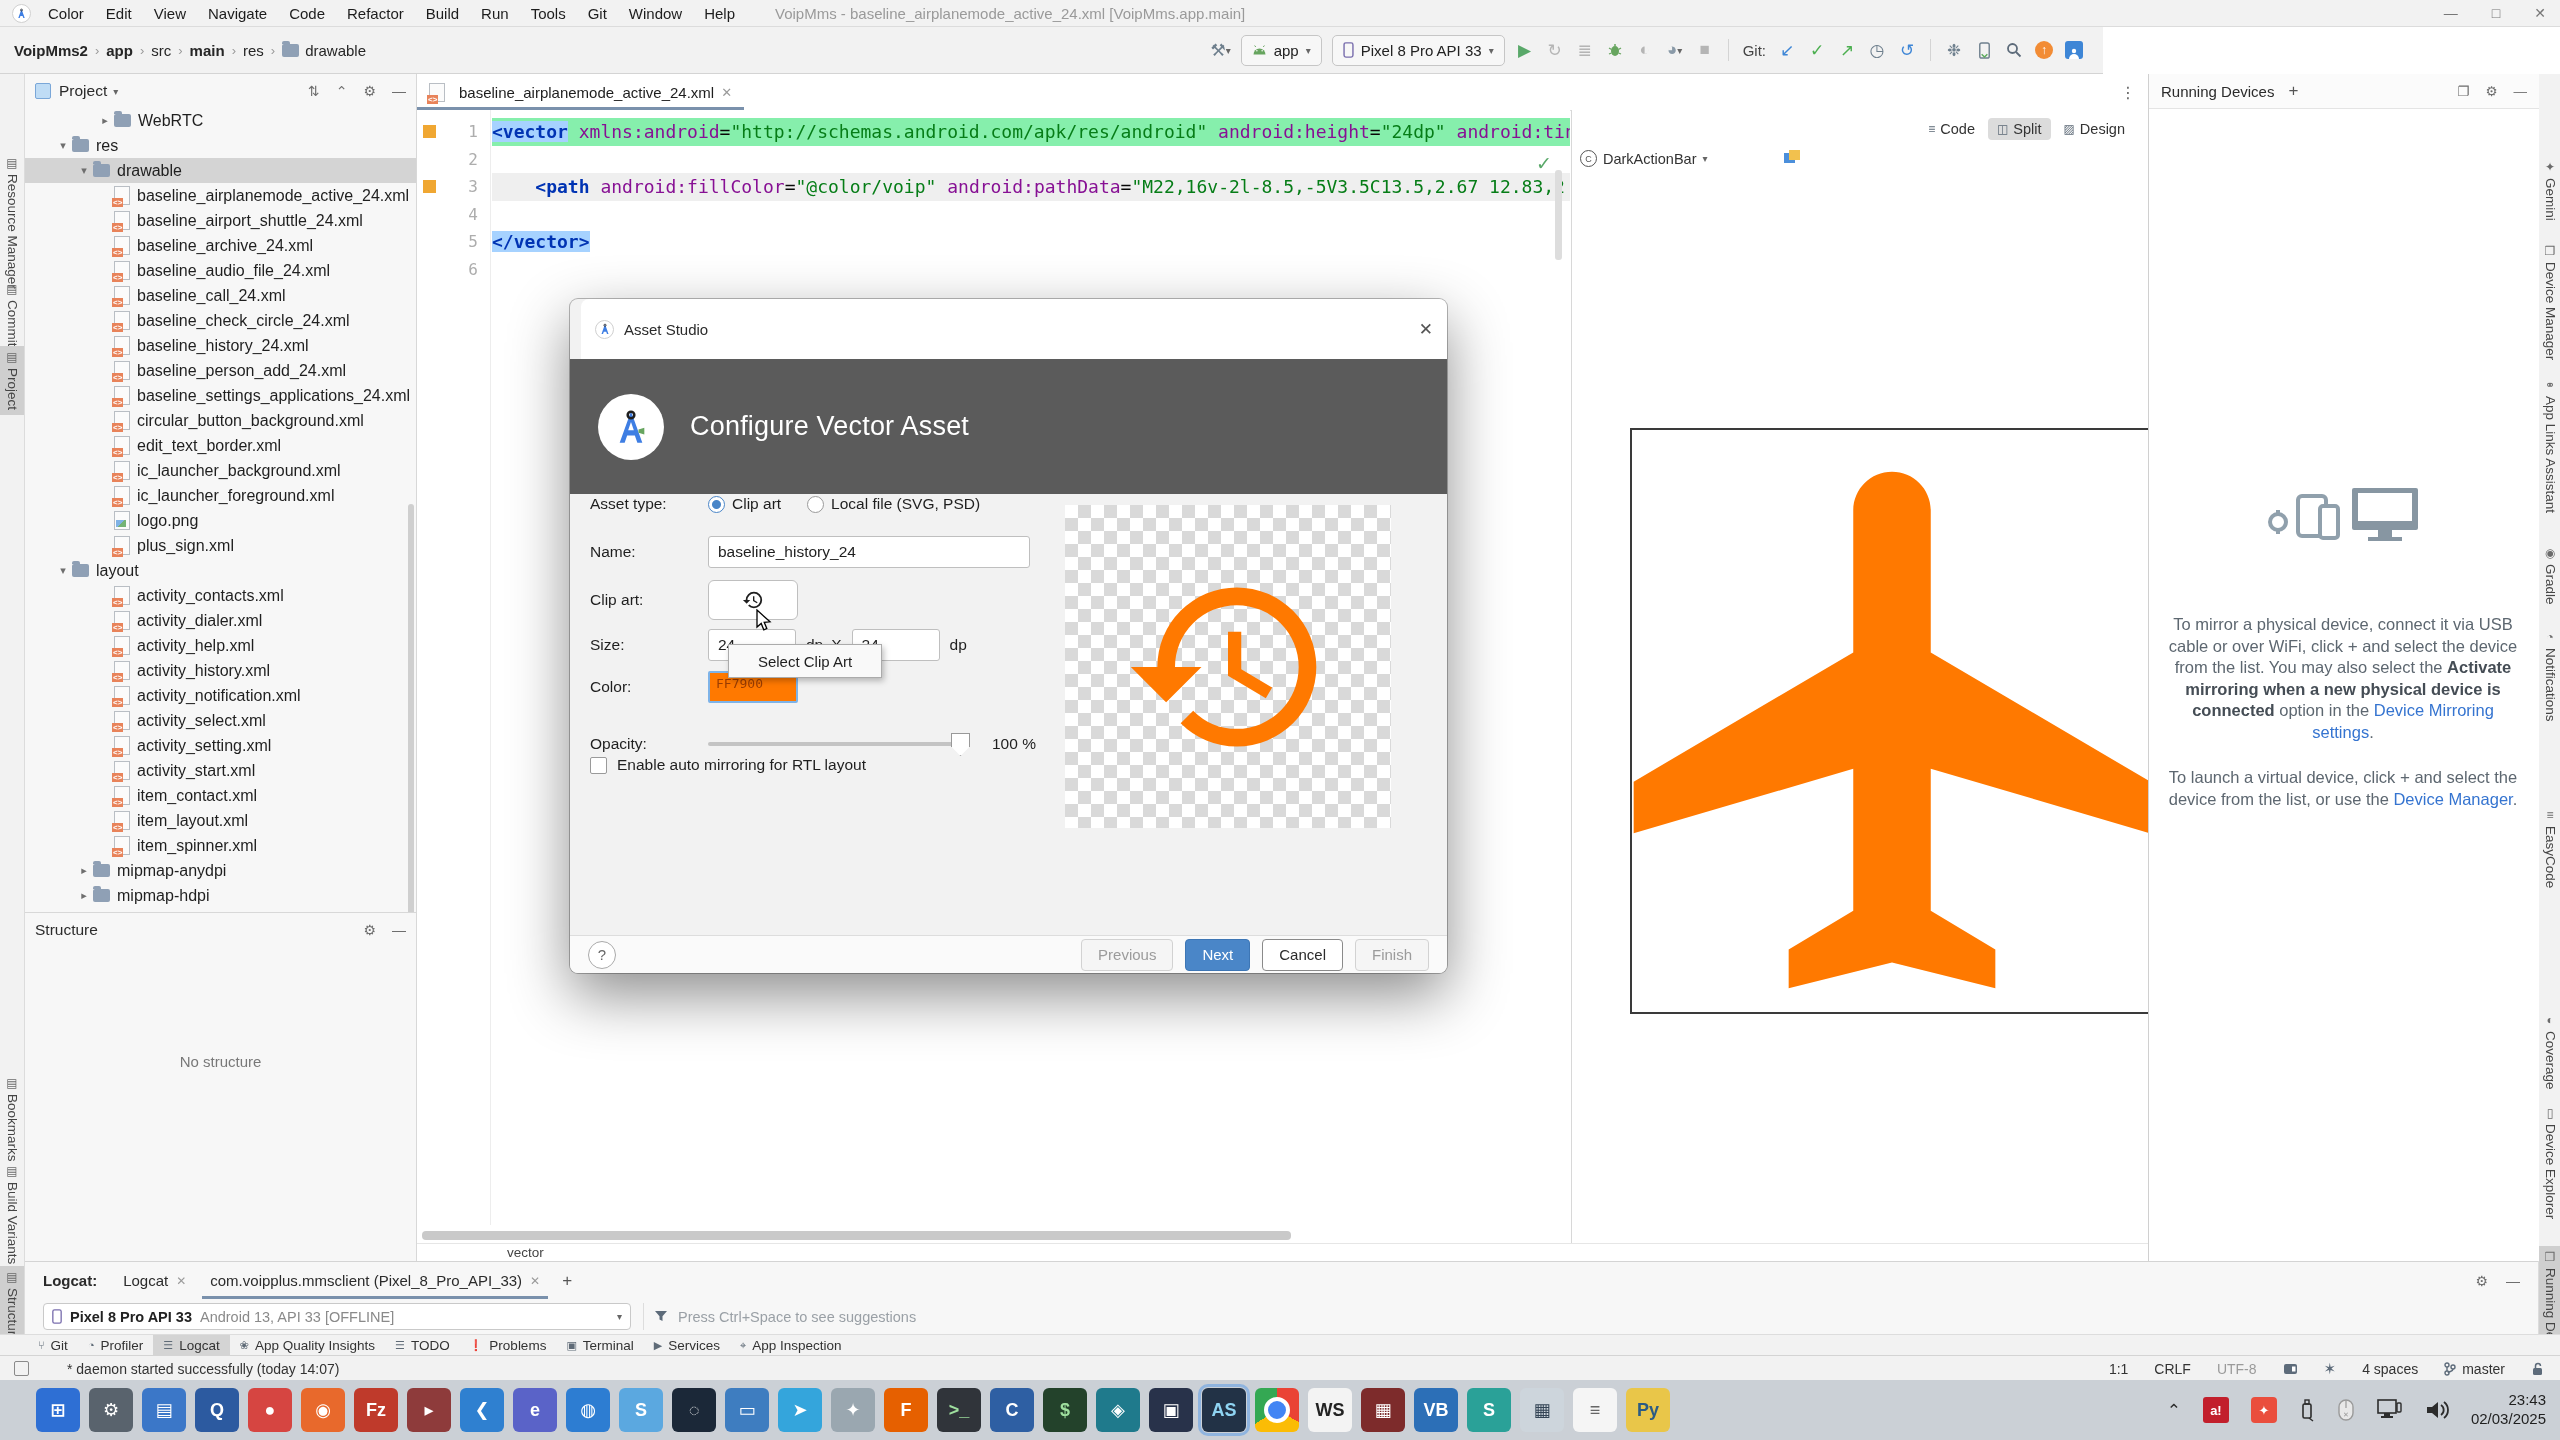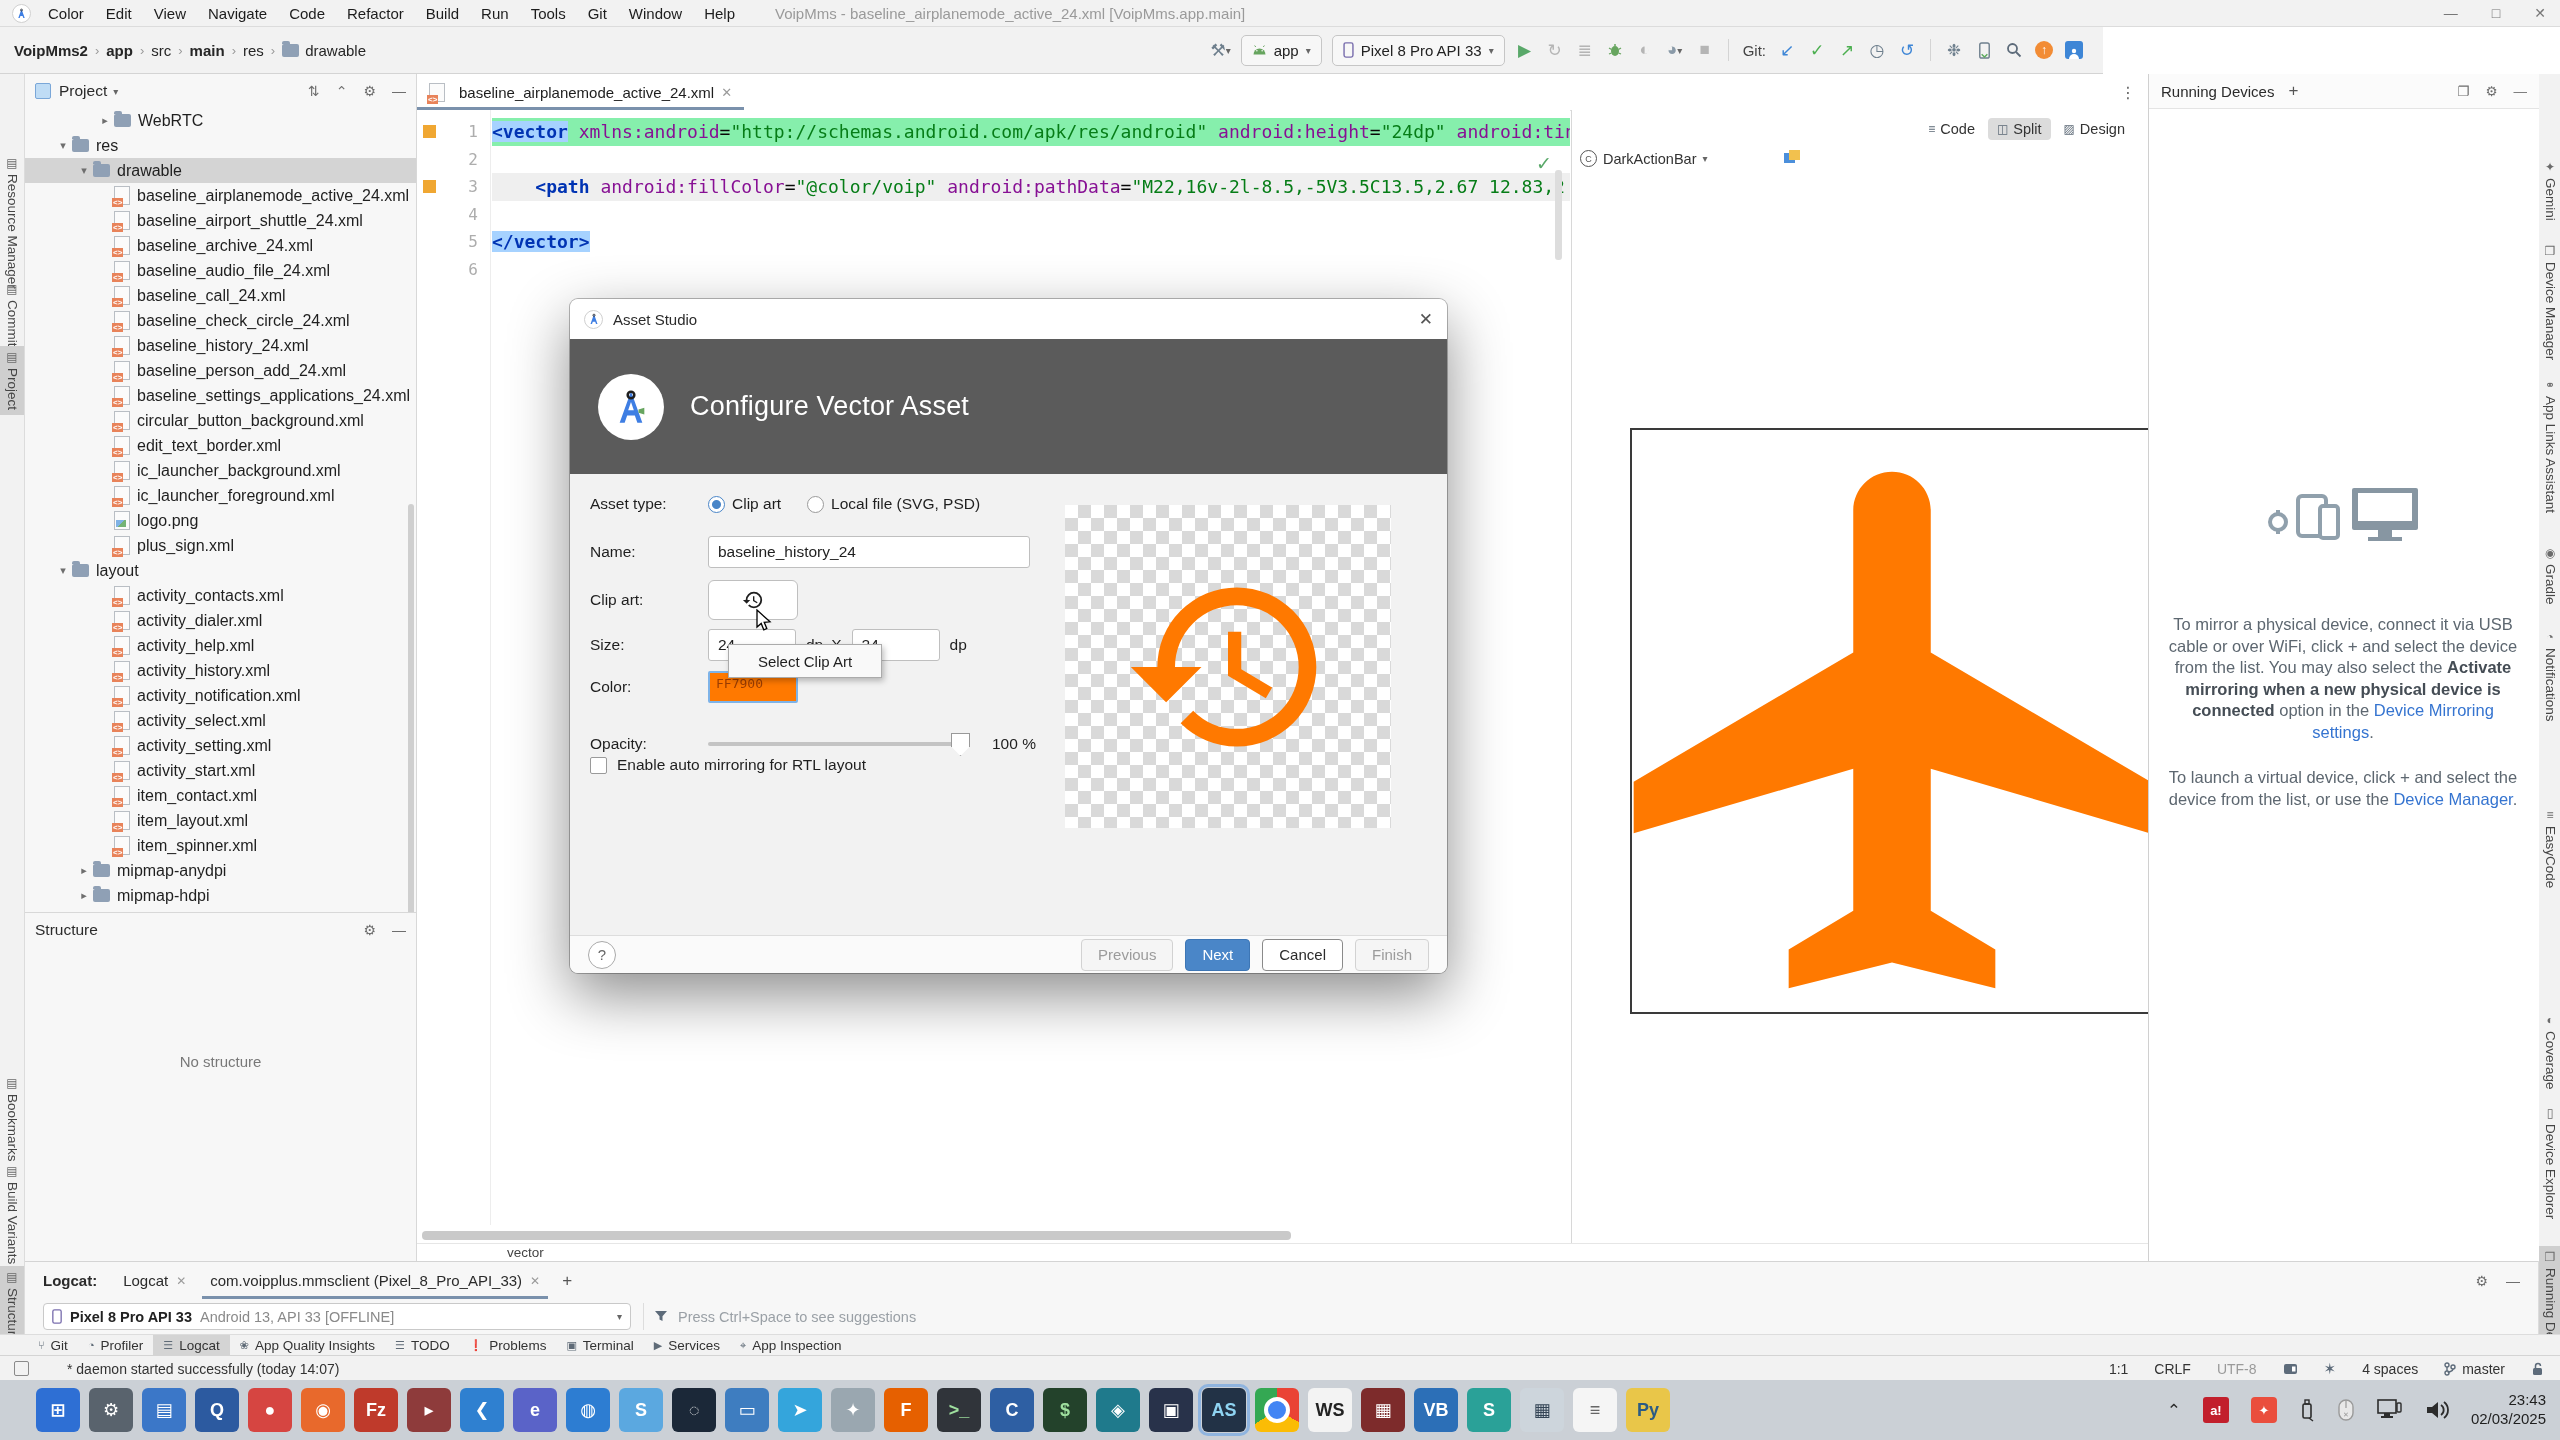--- a/index.html
+++ b/index.html
@@ -142,21 +142,21 @@
         font-size:18px;font-weight:bold;color:#fff;flex:none;}
   .tapp.active{outline:3px solid #8FB4DF;outline-offset:1px;background-color:#31435C;}
   .tapp.chrome{background:conic-gradient(#EA4335 0 33%,#FBBC05 33% 66%,#34A853 66% 100%);position:relative;}
   .tapp.chrome:after{content:"";position:absolute;width:18px;height:18px;border-radius:50%;background:#4285F4;border:4px solid #fff;}
   #tb-tray{margin-left:auto;display:flex;align-items:center;gap:22px;margin-right:14px;color:#2c2c2c;}
   #tb-clock{text-align:right;font-size:15px;line-height:1.25;color:#1f1f1f;}
   .tray-ico{display:inline-flex;}
   
   #dialog{left:570px;top:299px;width:877px;height:674px;background:#F2F2F2;border-radius:8px;
           box-shadow:0 22px 60px rgba(0,0,0,.45), 0 0 0 1px #BBB;z-index:20;overflow:hidden;}
-  #dlg-titlebar{height:36px;background:#FFF;display:flex;align-items:center;padding:2px 14px;border-radius:8px 8px 0 0;}
+  #dlg-titlebar{height:36px;background:#FFF;display:flex;align-items:center;padding:12px 14px;border-radius:8px 8px 0 0;margin-left:11px;}
   #dlg-titlebar .t{margin-left:10px;font-size:15px;color:#2b2b2b;}
   #dlg-close{margin-left:auto;color:#555;font-size:17px;}
   #dlg-header{height:135px;background:#5B5B5B;display:flex;align-items:center;padding:0 28px;}
   #dlg-badge{width:66px;height:66px;border-radius:50%;background:#fff;display:flex;align-items:center;justify-content:center;flex:none;}
   #dlg-header h1{color:#fff;font-size:27px;font-weight:400;margin:0 0 0 26px;letter-spacing:.2px;}
   .frow{position:absolute;left:20px;display:flex;align-items:center;font-size:15.5px;color:#1f1f1f;}
   .flabel{width:118px;flex:none;}
   .radio{width:17px;height:17px;border-radius:50%;border:1px solid #9a9a9a;background:#fff;margin-right:7px;box-sizing:border-box;display:inline-block;}
   .radio.on{border:1px solid #4A86C8;background:radial-gradient(circle,#4A86C8 0 4px,#fff 5px);}
   .tfield{height:32px;background:#fff;border:1px solid #BFBFBF;border-radius:3px;font-size:15.5px;

